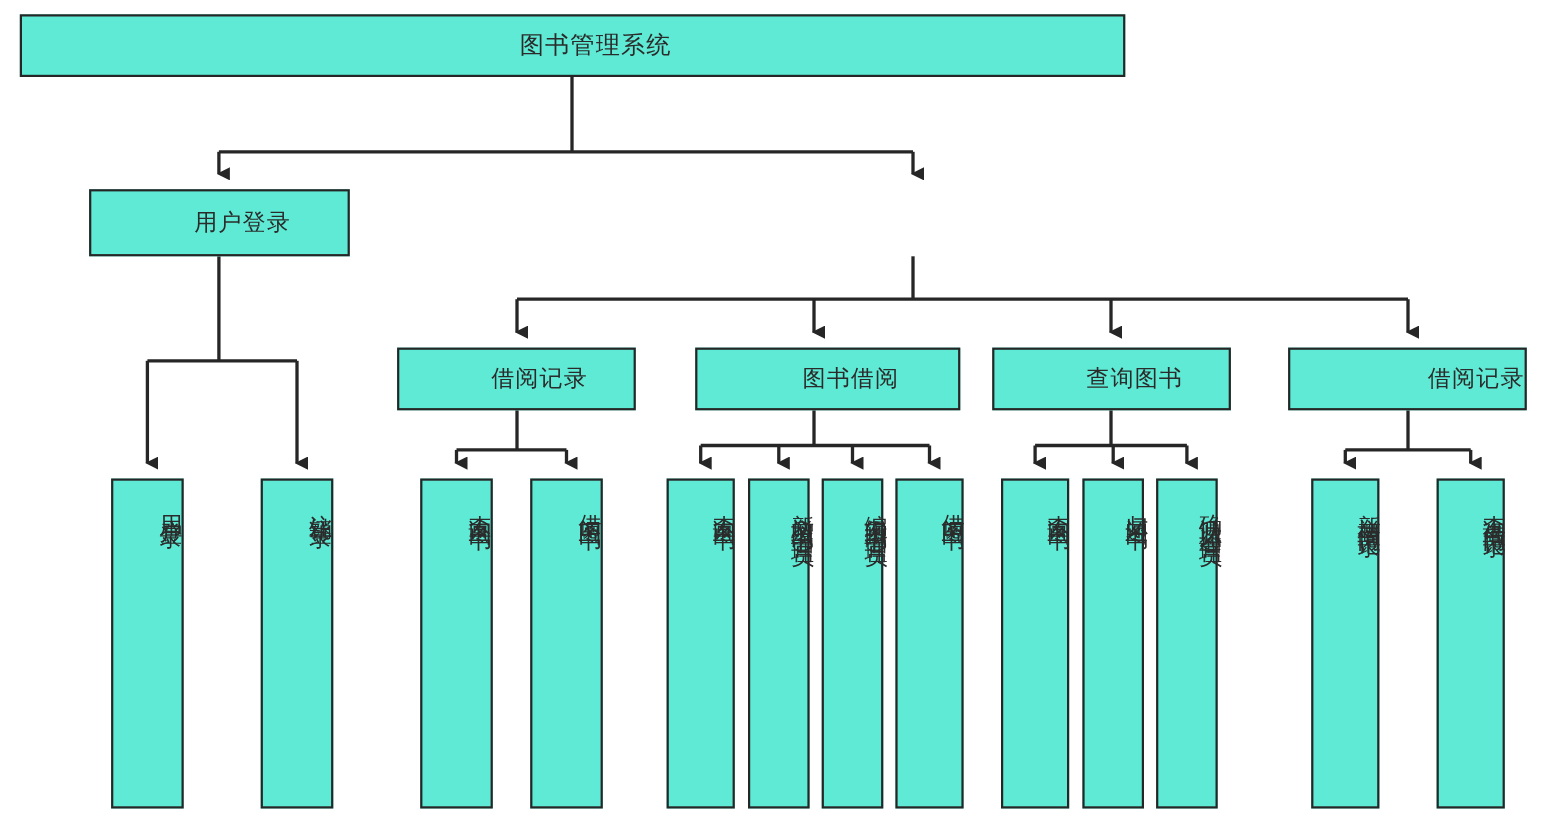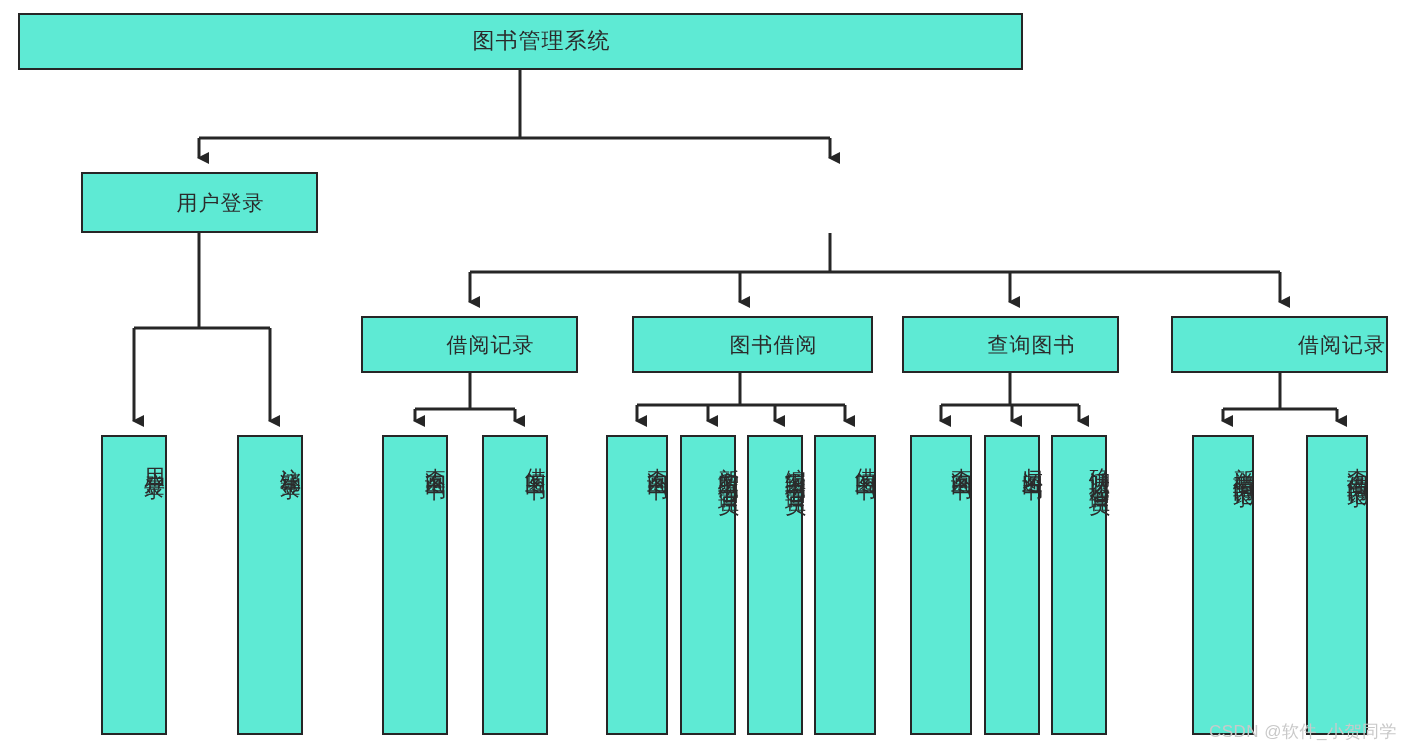--- a/index.html
+++ b/index.html
@@ -184,15 +184,14 @@
     <span class="vlabel">确认归还（管理员）</span>
   </div>
 
   <div class="node vert" style="left:1192px; top:435px; width:62px; height:300px;">
     <span class="vlabel">新增借阅记录</span>
   </div>
   <div class="node vert" style="left:1306px; top:435px; width:62px; height:300px;">
     <span class="vlabel">查询借阅记录</span>
   </div>
 
-  <div class="watermark">CSDN @软件_小贺同学</div>
 
 </div>
 
 </body></html>

